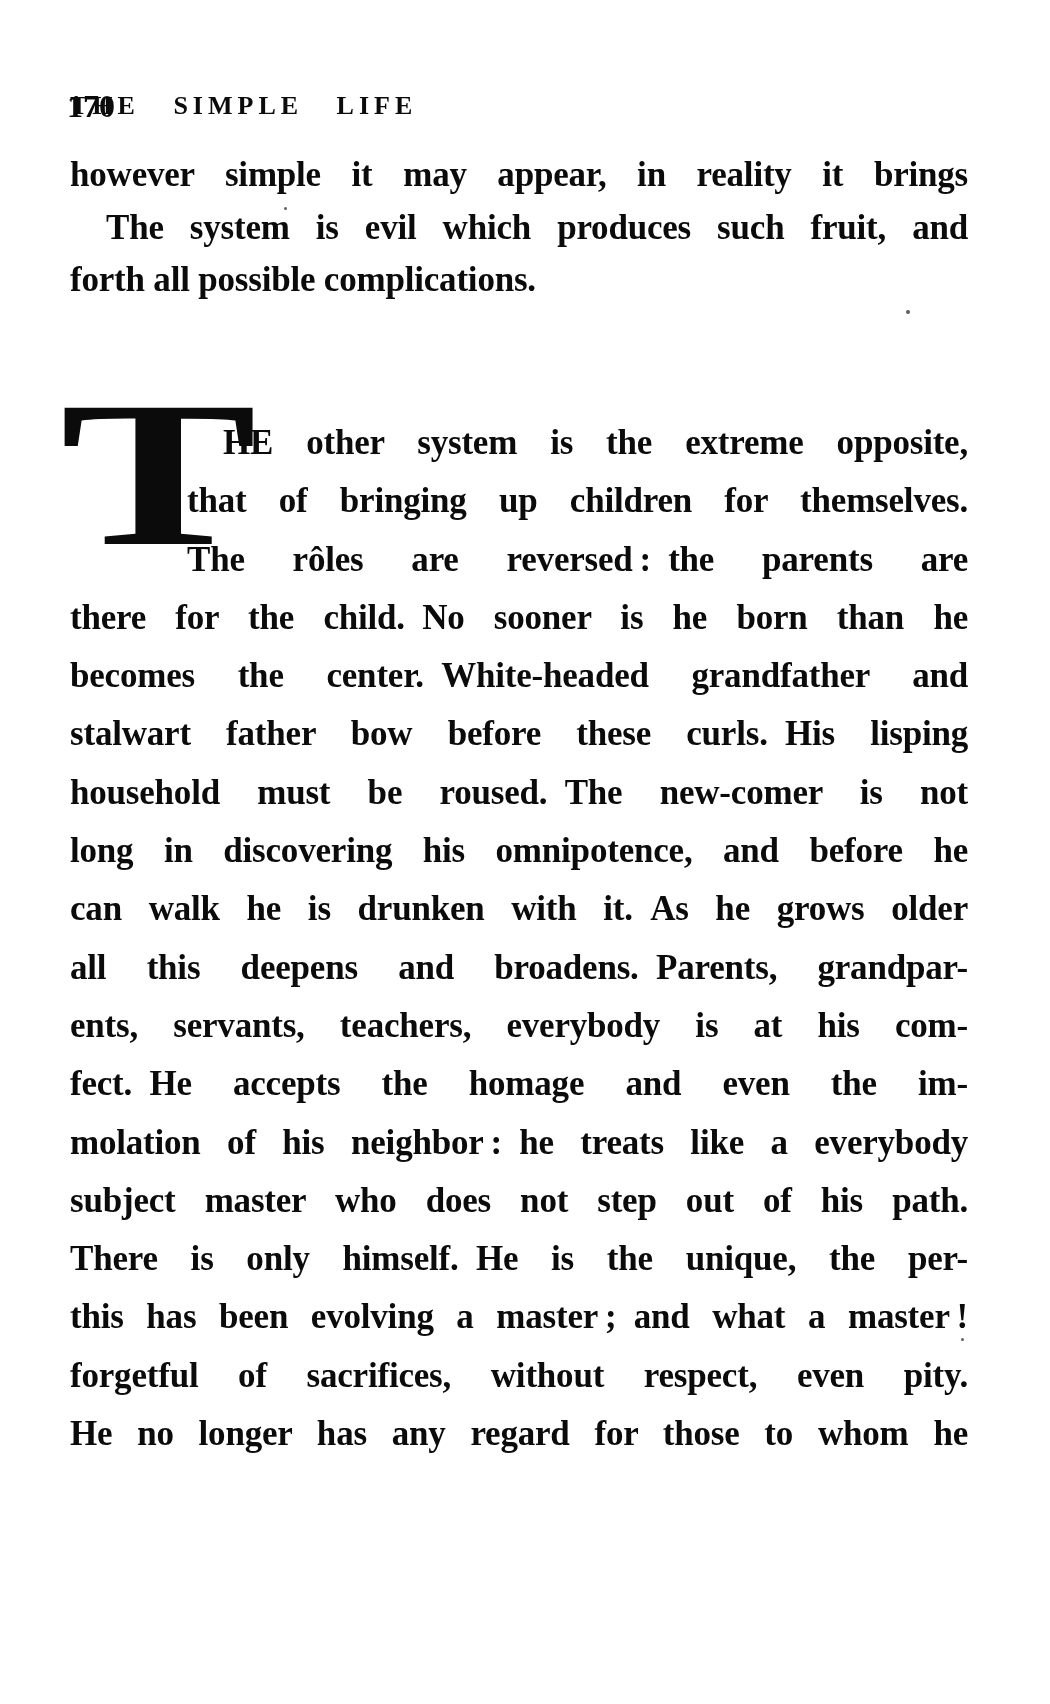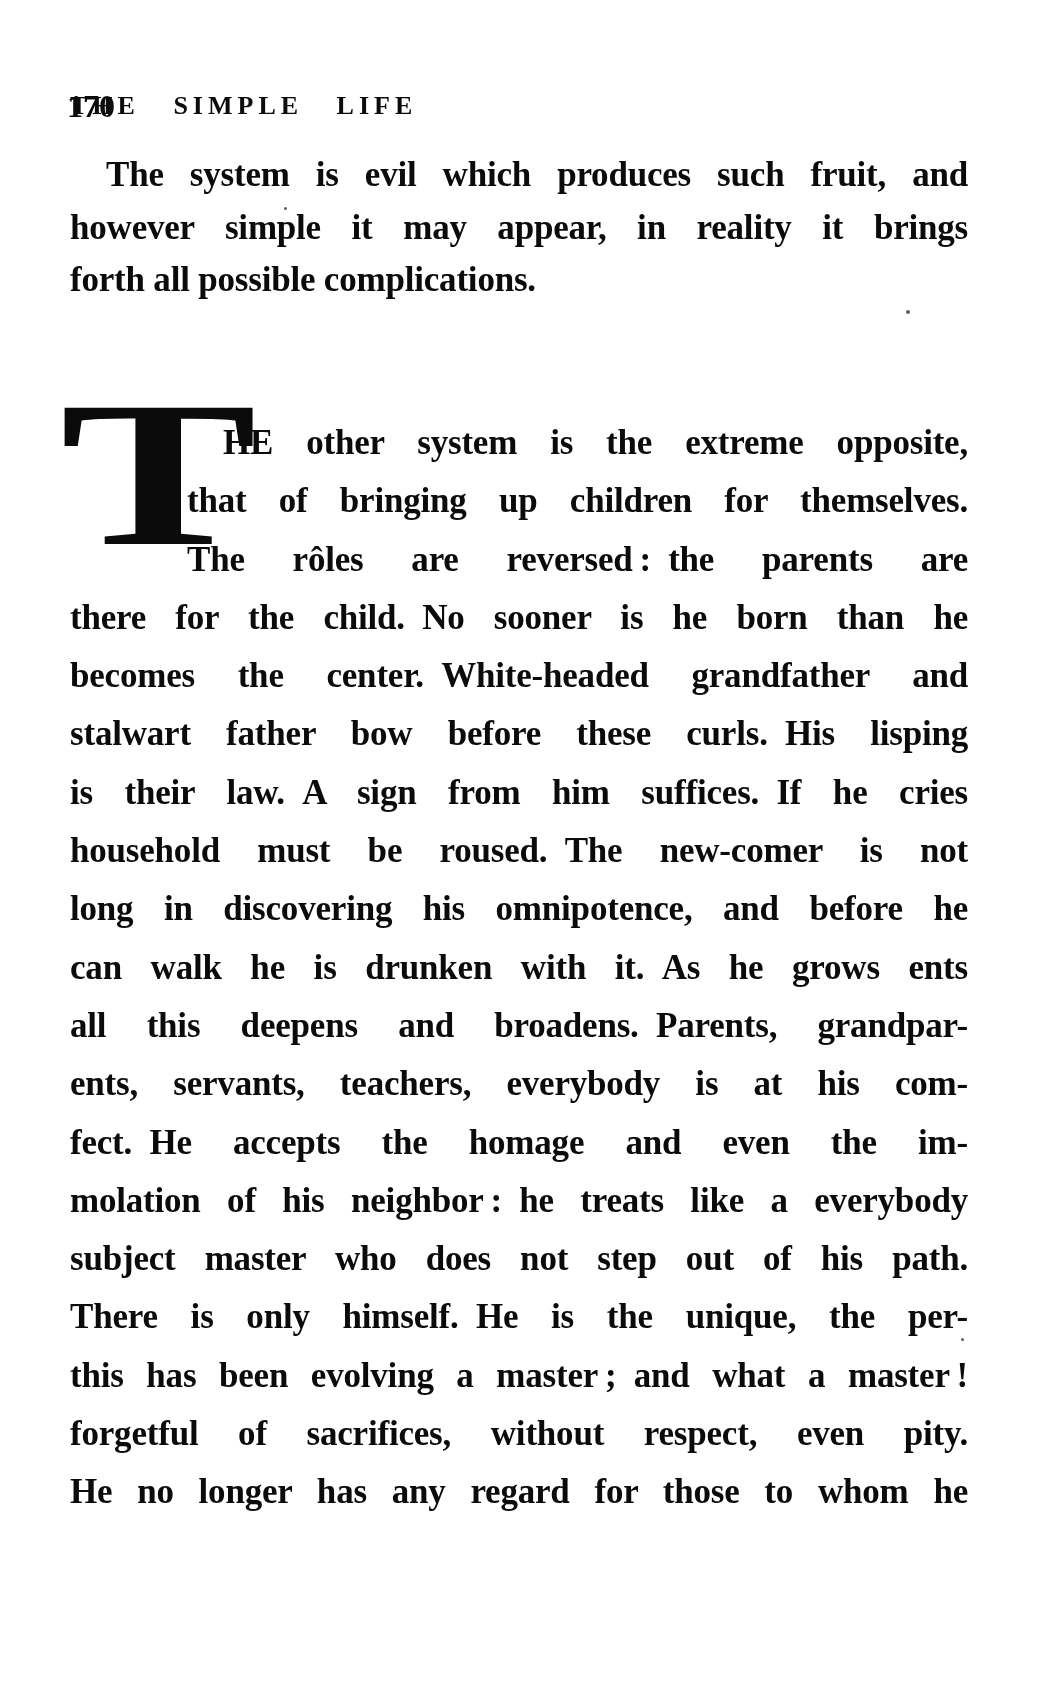--- a/index.html
+++ b/index.html
@@ -86,38 +86,37 @@
 </style>
 </head>
 <body>
 
 <div class="page">
 
   <div class="page-number">170</div>
   <div class="running-title">THE SIMPLE LIFE</div>
 
   <div class="para1">
+    <div class="line">however simple it may appear, in reality it brings</div>
     <div class="line first">The system is evil which produces such fruit, and</div>
-    <div class="line">however simple it may appear, in reality it brings</div>
     <div class="line last">forth all possible complications.</div>
   </div>
 
   <div class="drop-cap">T</div>
 
   <div class="para2">
     <div class="line indent-a">HE other system is the extreme opposite,</div>
     <div class="line indent-b">that of bringing up children for themselves.</div>
     <div class="line indent-b">The rôles are reversed : the parents are</div>
     <div class="line">there for the child. No sooner is he born than he</div>
     <div class="line">becomes the center. White-headed grandfather and</div>
     <div class="line">stalwart father bow before these curls. His lisping</div>
-    <div class="line">is their law. A sign from him suffices. If he cries</div>
     <div class="line">household must be roused. The new-comer is not</div>
     <div class="line">long in discovering his omnipotence, and before he</div>
-    <div class="line">can walk he is drunken with it. As he grows ents</div>
+    <div class="line">can walk he is drunken with it. As he grows older</div>
     <div class="line">all this deepens and broadens. Parents, grandpar-</div>
     <div class="line">ents, servants, teachers, everybody is at his com-</div>
     <div class="line">fect. He accepts the homage and even the im-</div>
     <div class="line">molation of his neighbor : he treats like a everybody</div>
     <div class="line">subject master who does not step out of his path.</div>
     <div class="line">There is only himself. He is the unique, the per-</div>
     <div class="line">this has been evolving a master ; and what a master !</div>
     <div class="line">forgetful of sacrifices, without respect, even pity.</div>
     <div class="line">He no longer has any regard for those to whom he</div>
   </div>

